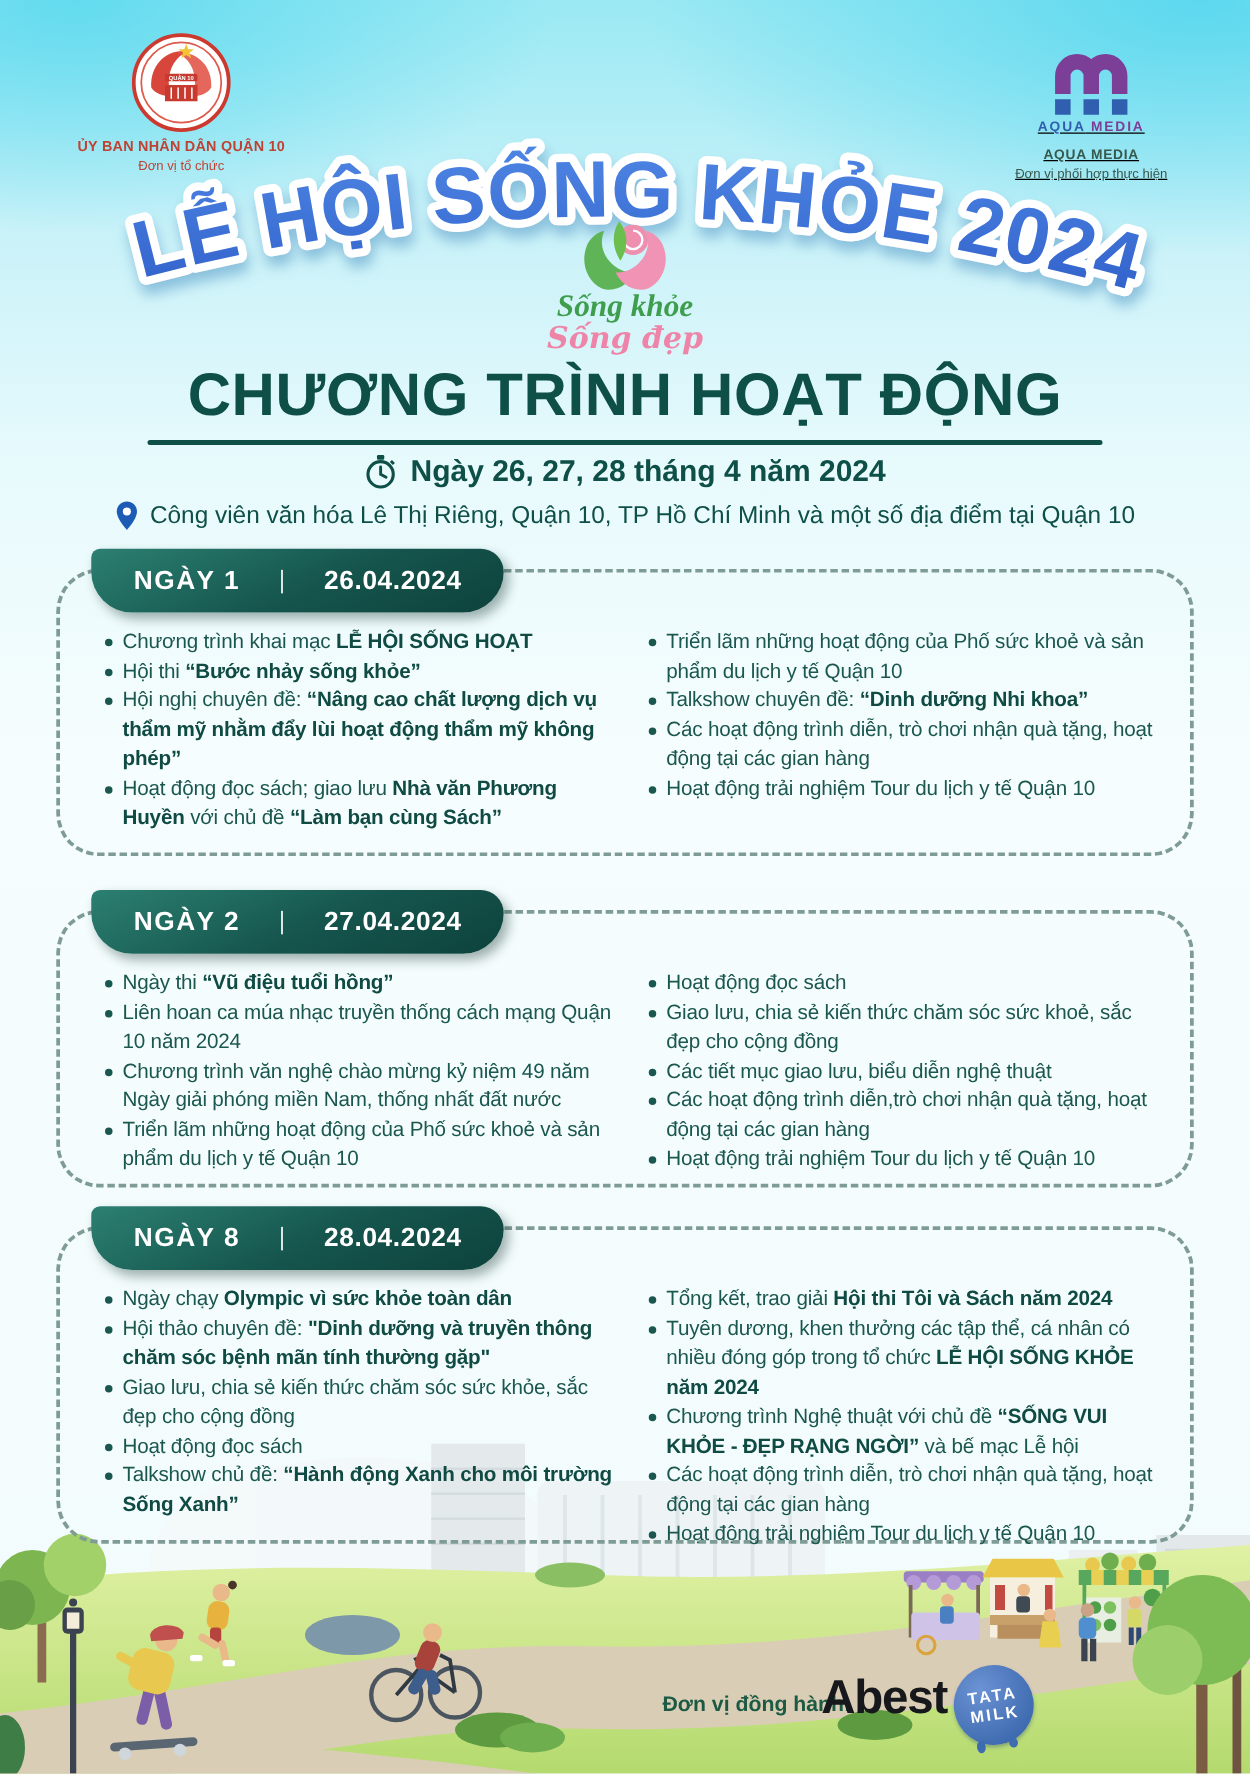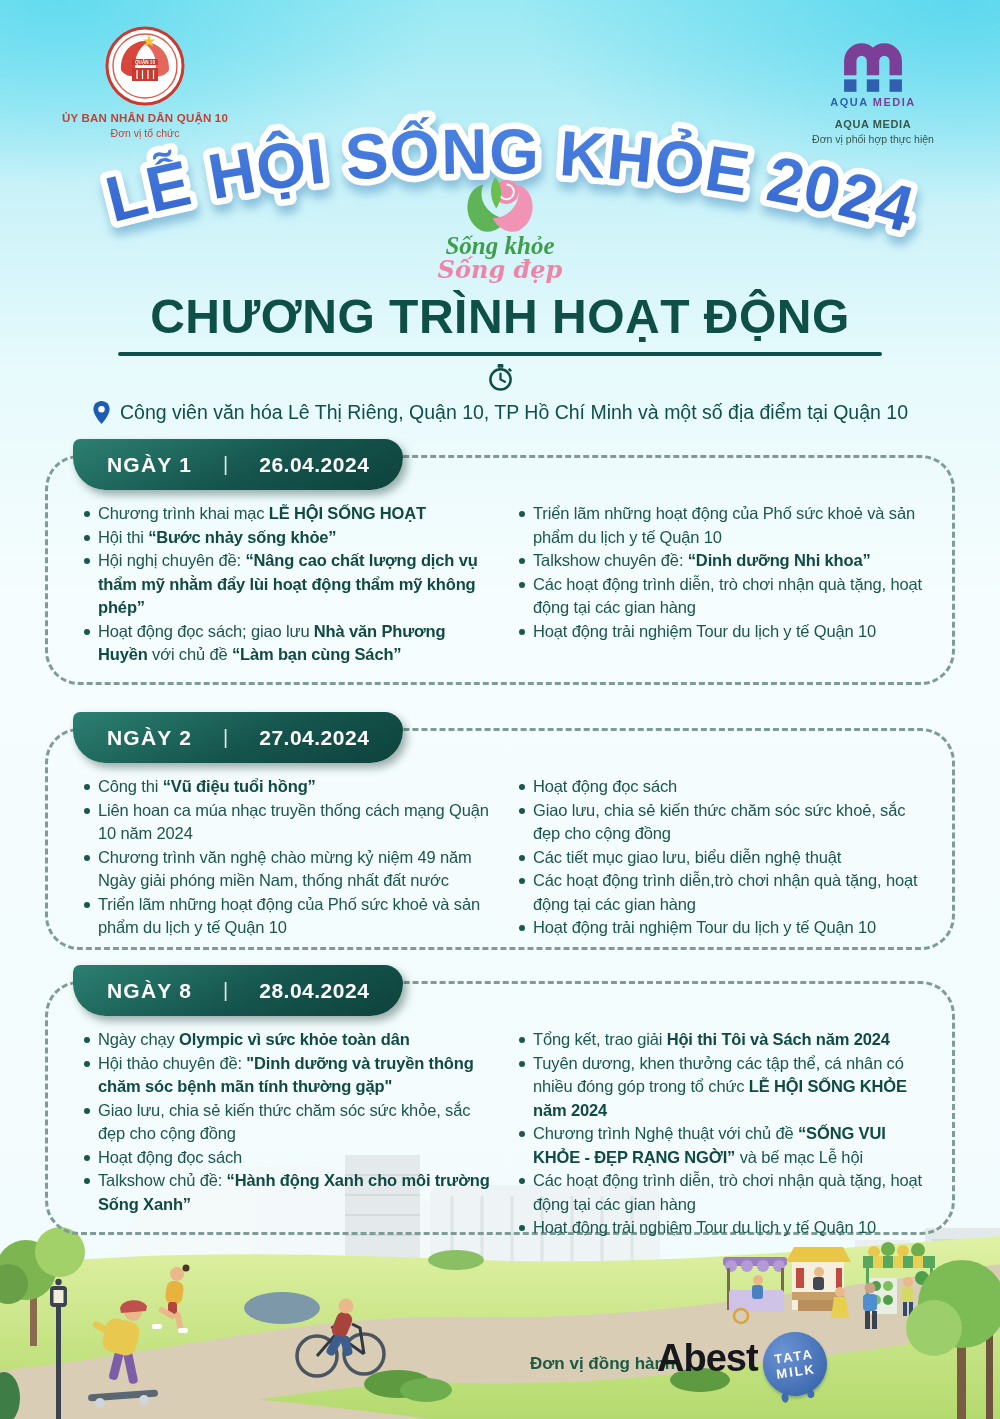--- a/index.html
+++ b/index.html
@@ -10,21 +10,21 @@
     background:
       radial-gradient(620px 300px at 6% 0%, #63dbef 0%, rgba(99,219,239,0) 62%),
       radial-gradient(720px 330px at 96% 0%, #5cd8ee 0%, rgba(92,216,238,0) 62%),
       linear-gradient(180deg, #9ae9f3 0%, #c6f1f8 12%, #e7fafc 26%, #f5fdfe 42%, #f2fbfd 100%);
   }
   
   .org{ position:absolute; left:30px; top:26px; width:230px; text-align:center; color:#bf4335; z-index:5;}
   .org-logo{ width:80px; height:80px; margin:0 auto 6px; display:block;}
   .org-name{ font-size:11.5px; font-weight:700; letter-spacing:.2px;}
   .org-role{ font-size:10.5px; margin-top:3px; font-weight:400;}
-  .partner{ position:absolute; right:22px; top:40px; width:210px; text-align:center; z-index:5;}
+  .partner{ position:absolute; right:22px; top:40px; width:210px; text-align:center; z-index:5;text-decoration:underline;}
   .mlogo{ width:62px; height:54px; display:block; margin:0 auto;}
   .m-caption{ font-size:11px; font-weight:700; letter-spacing:1.5px; margin-top:2px;}
   .m-caption .aqua{ color:#2f5fae;}
   .m-caption .media{ color:#7c3f98;}
   .partner-name{ font-size:11px; font-weight:700; color:#37584c; margin-top:10px; letter-spacing:.6px;}
   .partner-role{ font-size:10.5px; color:#37584c; margin-top:3px;}
   .title-svg{ position:absolute; left:0; top:0; width:1000px; height:280px; z-index:2;}
   .brand{ position:absolute; left:50%; top:166px; transform:translateX(-50%); width:280px; text-align:center; z-index:3;}
   .brand svg{ width:96px; height:74px; display:block; margin:0 auto;}
   .brand-line1{ font-family:Liberation Serif, serif; font-style:italic; font-weight:700; font-size:25px; color:#3e9e4e; margin-top:-8px;}
@@ -141,20 +141,21 @@
   <div class="prog-heading">CHƯƠNG TRÌNH HOẠT ĐỘNG</div>
   <div class="prog-underline"></div>
 
   <div class="date-row">
     <svg viewBox="0 0 28 30">
       <rect x="11" y="1" width="6" height="4" rx="1" fill="#0e4f47"></rect>
       <line x1="22.5" y1="6" x2="25" y2="8.5" stroke="#0e4f47" stroke-width="2.5"></line>
       <circle cx="14" cy="17" r="10.5" fill="none" stroke="#0e4f47" stroke-width="2.6"></circle>
       <path d="M14,11 V17 L18.5,19.5" fill="none" stroke="#0e4f47" stroke-width="2.4" stroke-linecap="round"></path>
     </svg>
+    <span>Ngày 26, 27, 28 tháng 4 năm 2024</span>
   </div>
 
   <div class="loc-row">
     <svg viewBox="0 0 20 26">
       <path d="M10,1 C5,1 1.5,4.8 1.5,9.5 C1.5,16 10,25 10,25 C10,25 18.5,16 18.5,9.5 C18.5,4.8 15,1 10,1 Z" fill="#1d5cb4"></path>
       <circle cx="10" cy="9.5" r="3.4" fill="#ffffff"></circle>
     </svg>
     <span>Công viên văn hóa Lê Thị Riêng, Quận 10, TP Hồ Chí Minh và một số địa điểm tại Quận 10</span>
   </div>
 
@@ -181,21 +182,21 @@
   </section>
 
   <section class="day s2">
     <div class="badge">
       <span class="lbl">NGÀY 2</span>
       <span class="sep">|</span>
       <span class="dt">27.04.2024</span>
     </div>
     <div class="cols">
       <ul class="col">
-          <li class="bullet-item"><span class="dot"></span><span>Công thi </span><b>“Vũ điệu tuổi hồng”</b></li>
+          <li class="bullet-item"><span class="dot"></span><span>Ngày thi </span><b>“Vũ điệu tuổi hồng”</b></li>
           <li class="bullet-item"><span class="dot"></span><span>Liên hoan ca múa nhạc truyền thống cách mạng Quận 10 năm 2024</span></li>
           <li class="bullet-item"><span class="dot"></span><span>Chương trình văn nghệ chào mừng kỷ niệm 49 năm Ngày giải phóng miền Nam, thống nhất đất nước</span></li>
           <li class="bullet-item"><span class="dot"></span><span>Triển lãm những hoạt động của Phố sức khoẻ và sản phẩm du lịch y tế Quận 10</span></li>
         </ul>
       <ul class="col">
           <li class="bullet-item"><span class="dot"></span><span>Hoạt động đọc sách</span></li>
           <li class="bullet-item"><span class="dot"></span><span>Giao lưu, chia sẻ kiến thức chăm sóc sức khoẻ, sắc đẹp cho cộng đồng</span></li>
           <li class="bullet-item"><span class="dot"></span><span>Các tiết mục giao lưu, biểu diễn nghệ thuật</span></li>
           <li class="bullet-item"><span class="dot"></span><span>Các hoạt động trình diễn,trò chơi nhận quà tặng, hoạt động tại các gian hàng</span></li>
           <li class="bullet-item"><span class="dot"></span><span>Hoạt động trải nghiệm Tour du lịch y tế Quận 10</span></li>

